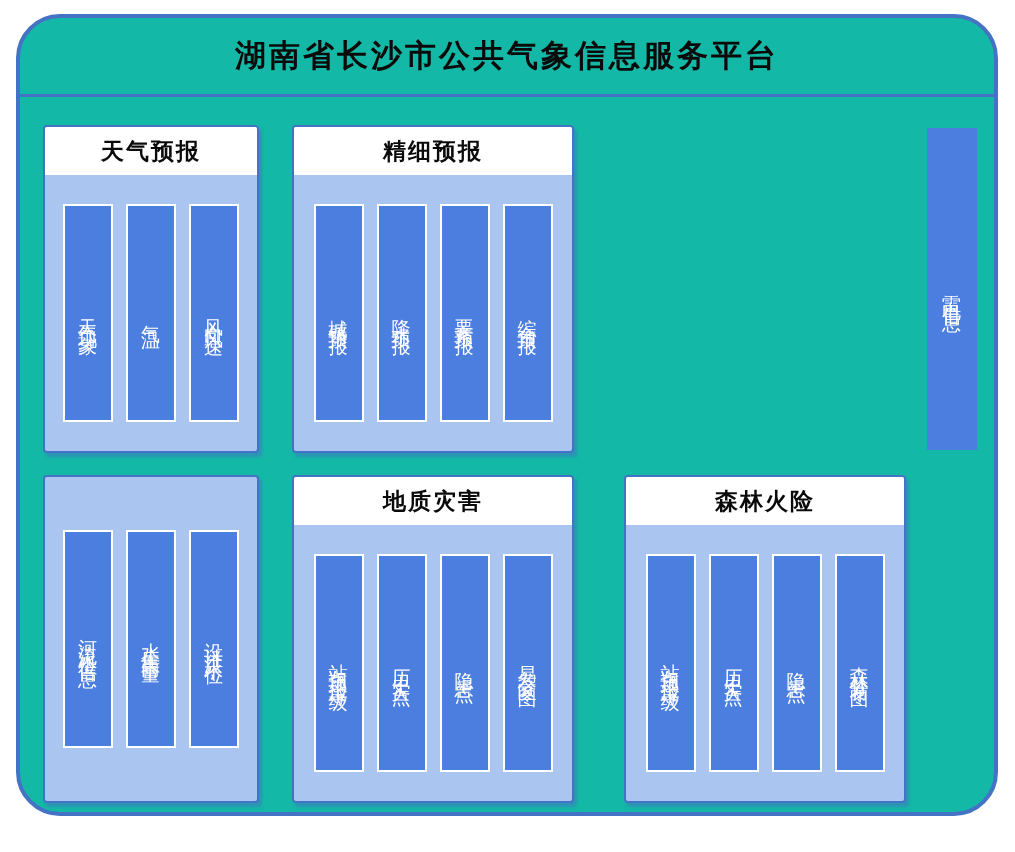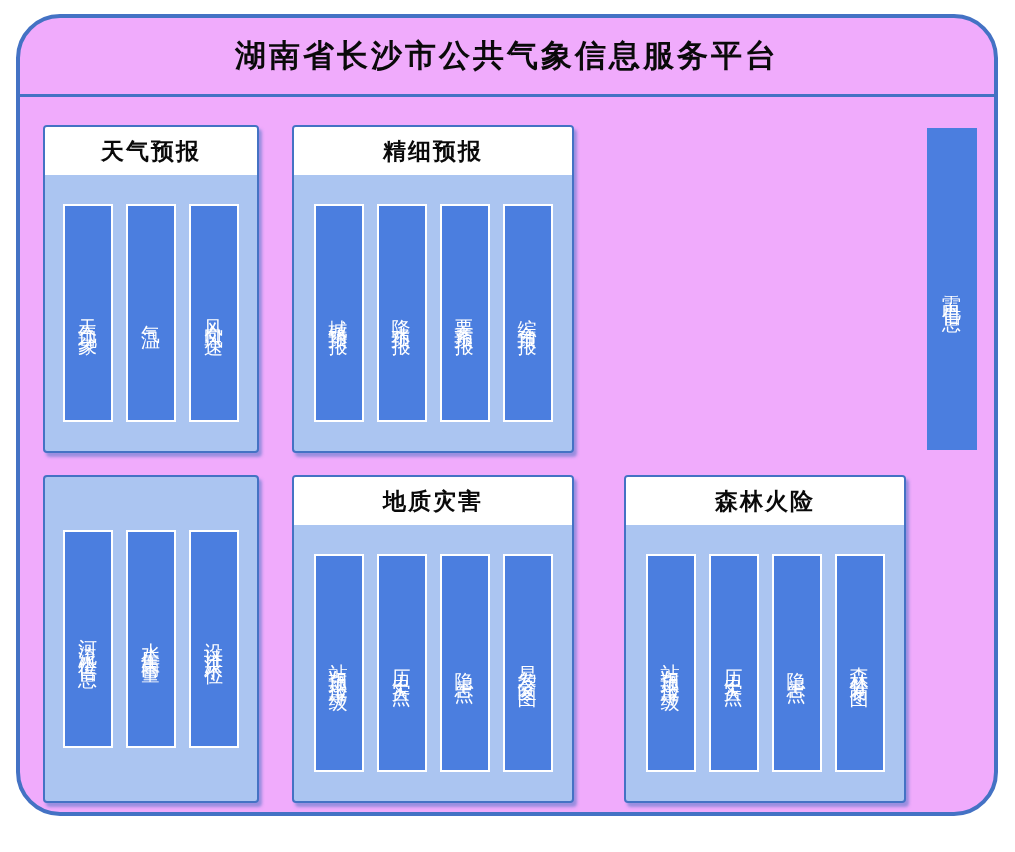--- a/index.html
+++ b/index.html
@@ -17,21 +17,21 @@
     font-family:"Liberation Sans", sans-serif;
     position:relative;
     overflow:hidden;
   }
   .frame{
     position:absolute;
     left:16px; top:14px;
     width:982px; height:802px;
     border:4px solid var(--accent);
     border-radius:44px;
-    background:#f0abfc;
+    background:#14b8a6;
   }
   .title-band{
     height:79px;
     border-bottom:3px solid var(--accent);
     display:flex;
     align-items:center;
     justify-content:center;
   }
   .title{
     font-size:31px;

